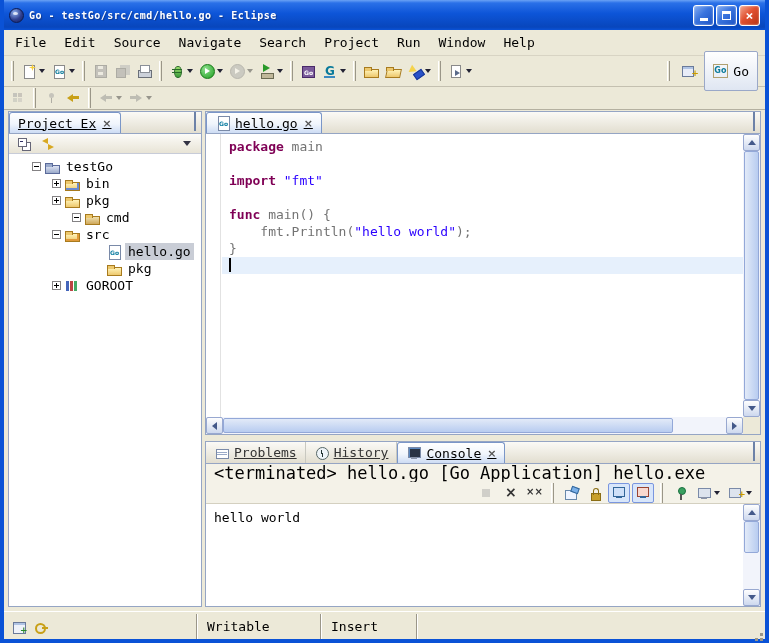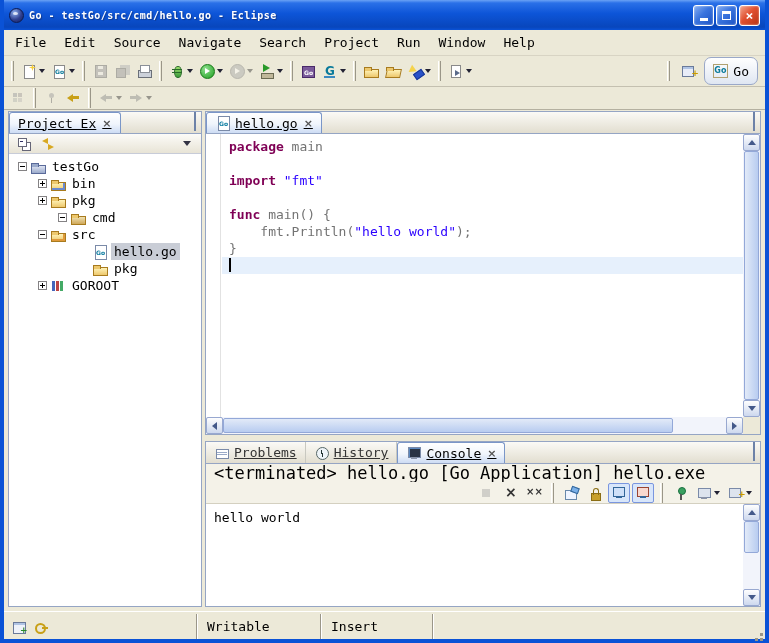--- a/index.html
+++ b/index.html
@@ -33,22 +33,22 @@
     border-bottom:1px solid #b4b0a0; }
   .tb-grip { width:3px; height:20px; margin:0 4px; border-left:1px solid #fff; border-right:1px solid #9a9688; }
   .tb-btn { height:24px; min-width:20px; padding:0 2px; display:inline-flex; align-items:center;
     justify-content:center; gap:2px; border:1px solid transparent; border-radius:2px; }
   .tb-btn.pressed { border:1px solid #7a96df; background:#d8e6fa; }
   .tb-btn.disabled { opacity:.42; filter:grayscale(.9); }
   .dd { width:0; height:0; border-left:3px solid transparent; border-right:3px solid transparent;
     border-top:4px solid #223; }
   .dd.big { border-left:4px solid transparent; border-right:4px solid transparent; border-top:5px solid #334; }
   .persp-zone { display:flex; align-items:center; gap:4px; margin-left:auto; padding-right:4px; }
-  .persp-btn { display:flex; align-items:center; gap:4px; height:28px; padding:0 8px;
-    border:1px solid #9aa8c8; border-radius:7px; font:13px "DejaVu Sans Mono",monospace;
+  .persp-btn { display:flex; align-items:center; gap:4px; height:40px; padding:0 8px;
+    border:1px solid #9aa8c8; border-radius:2px; font:13px "DejaVu Sans Mono",monospace;
     background:linear-gradient(#ffffff,#dfe6f2); }
 
   
   .ic { width:16px; height:16px; display:inline-block; position:relative; flex:none; }
   .ic-eclipse { border-radius:50%; width:15px; height:15px;
     background:radial-gradient(circle at 34% 28%, #8db0f0 0%, #30408f 55%, #141f63 100%);
     border:1px solid #0d1b52; }
   .ic-eclipse::after { content:''; position:absolute; left:3px; top:3px; width:5px; height:3px;
     border-radius:50%; background:rgba(255,255,255,.75); }
   .ic-new-wizard::before { content:''; position:absolute; left:3px; top:2px; width:9px; height:12px;
@@ -217,21 +217,21 @@
   .viewbtns { display:flex; align-items:center; gap:5px; padding:0 5px; }
   .vmin { width:9px; height:3px; background:#6d82a8; margin-top:7px; }
   .vmax { width:10px; height:9px; border:1px solid #6d82a8; border-top-width:3px; }
   .viewtoolbar { height:20px; flex:none; display:flex; align-items:center; gap:2px; padding:0 4px;
     background:linear-gradient(#fcfbf8,#e8e4d6); border-bottom:1px solid #c8ccd8; }
   .viewtoolbar .tb-btn { height:18px; }
   .viewmenu { margin-left:auto; }
 
   
   .tree { flex:1 1 auto; background:#fff; overflow:hidden; padding-top:4px; font-size:13px; }
-  .tree-row { height:17px; display:flex; align-items:center; gap:3px; padding-left:9px; white-space:nowrap; }
+  .tree-row { height:17px; display:flex; align-items:center; gap:3px; padding-left:23px; white-space:nowrap; }
   .indent { width:17px; flex:none; }
   .exp-spacer { width:11px; flex:none; }
   .exp { width:9px; height:9px; flex:none; border:1px solid #848284; background:#fff; position:relative; }
   .exp::before { content:''; position:absolute; left:1px; top:3px; width:5px; height:1px; background:#000; }
   .exp.plus::after { content:''; position:absolute; left:3px; top:1px; width:1px; height:5px; background:#000; }
   .tree-label { padding:1px 3px; }
   .tree-row.selected .tree-label { background:#c9cdd6; }
 
   
   .editor-body { flex:1 1 auto; position:relative; background:#fff; }
@@ -272,21 +272,21 @@
   .console-output { position:absolute; left:0; right:17px; top:0; bottom:0; padding:6px 8px;
     font-size:13px; white-space:pre; }
 
   
   .statusbar { height:28px; flex:none; display:flex; align-items:stretch; background:#ece9d8;
     border-top:1px solid #fff; box-shadow:0 -1px 0 #b8b4a4; padding-top:2px; }
   .sb-icons { width:192px; flex:none; display:flex; align-items:center; gap:6px; padding-left:7px; }
   .sb-cell { display:flex; align-items:center; padding:0 10px; font-size:13px;
     border-left:1px solid #9a9688; box-shadow:inset 1px 0 0 #fff; }
   .sb-cell.c-writable { width:124px; flex:none; }
-  .sb-cell.c-insert { width:112px; flex:none; }
+  .sb-cell.c-insert { width:96px; flex:none; }
   .sb-cell.c-empty { flex:1 1 auto; }
   .grip { width:16px; flex:none; position:relative; }
   .grip::before { content:''; position:absolute; right:2px; bottom:3px; width:3px; height:3px; background:#9a9688;
     box-shadow:-5px 5px 0 0 #9a9688, 0 5px 0 0 #9a9688, -10px 10px 0 0 #9a9688, -5px 10px 0 0 #9a9688, 0 10px 0 0 #9a9688; }
 </style>
 </head>
 <body>
 
 <div class="window">
 

